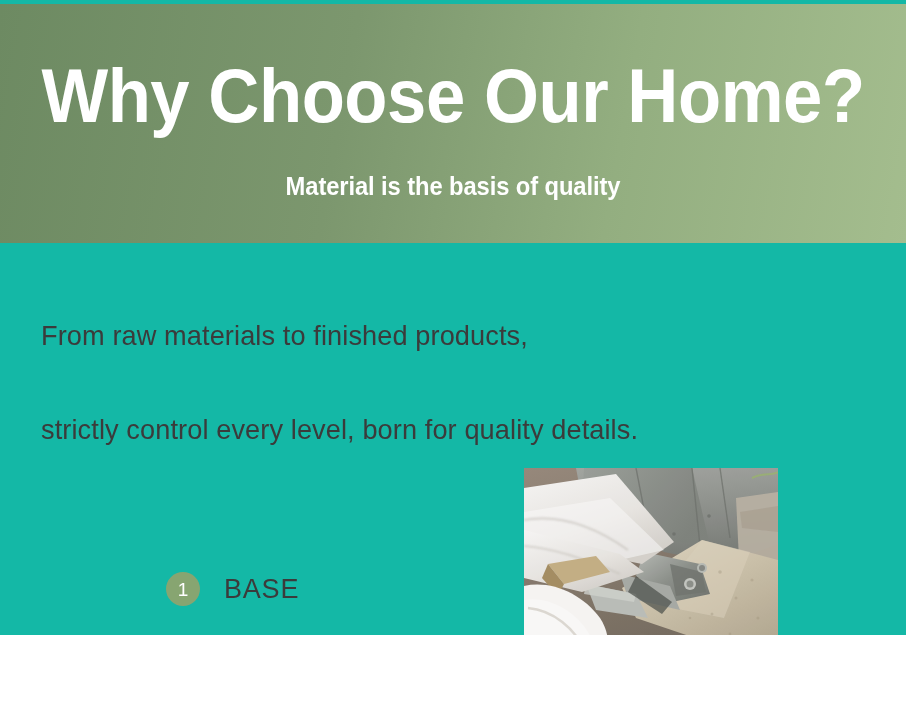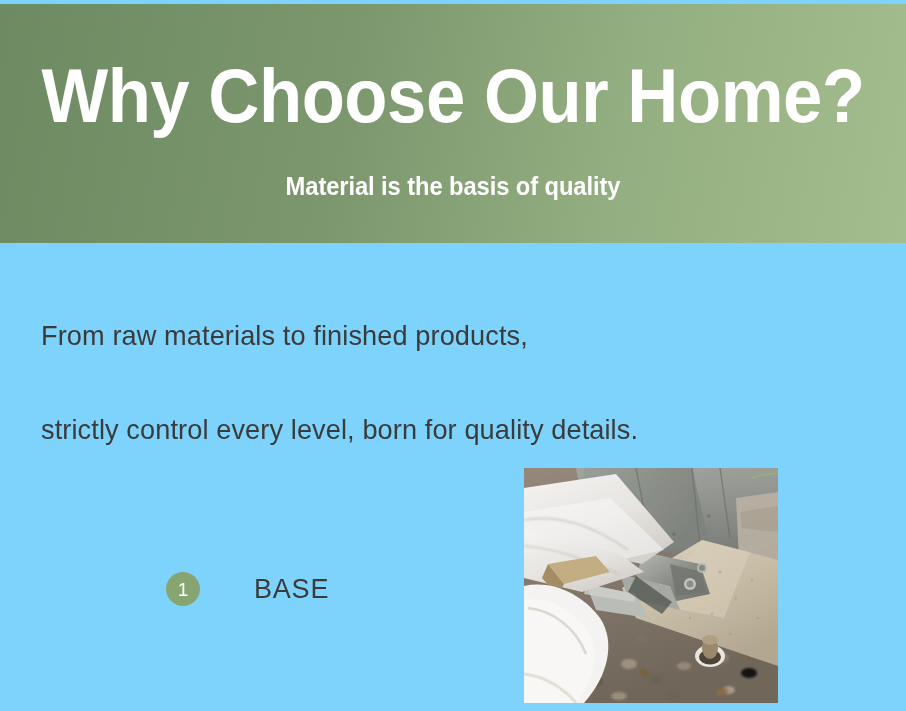--- a/index.html
+++ b/index.html
@@ -10,22 +10,22 @@
     width: 906px;
     height: 711px;
     background: #ffffff;
     font-family: "Liberation Sans", sans-serif;
     overflow: hidden;
   }
 
   .slide {
     position: relative;
     width: 906px;
-    height: 711px;
-    background: #7dd3fc;
+    height: 635px;
+    background: #14b8a6;
     overflow: hidden;
   }
 
   
   .header {
     position: absolute;
     left: 0;
     top: 4px;
     width: 906px;
     height: 239px;
@@ -103,21 +103,21 @@
     display: flex;
     align-items: center;
     justify-content: center;
     font-family: "Liberation Sans Narrow", "Liberation Sans", sans-serif;
     font-size: 19px;
     font-weight: normal;
     line-height: 1;
     flex: 0 0 auto;
   }
   .item-label {
-    margin-left: 54px;
+    margin-left: 24px;
     color: #3b3b3b;
     font-family: "Liberation Sans Narrow", "Liberation Sans", sans-serif;
     font-size: 27px;
     font-weight: normal;
     letter-spacing: 0.8px;
     white-space: nowrap;
     text-align: center;
   }
 
   

